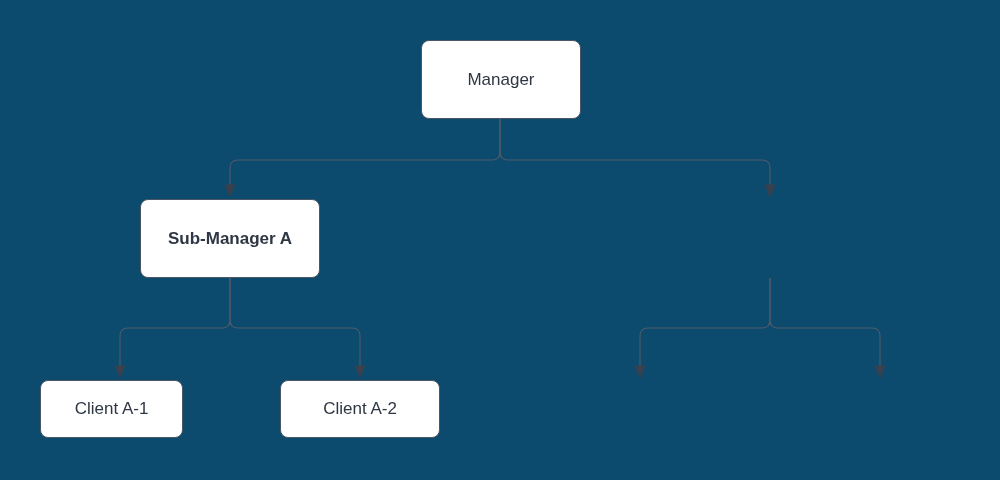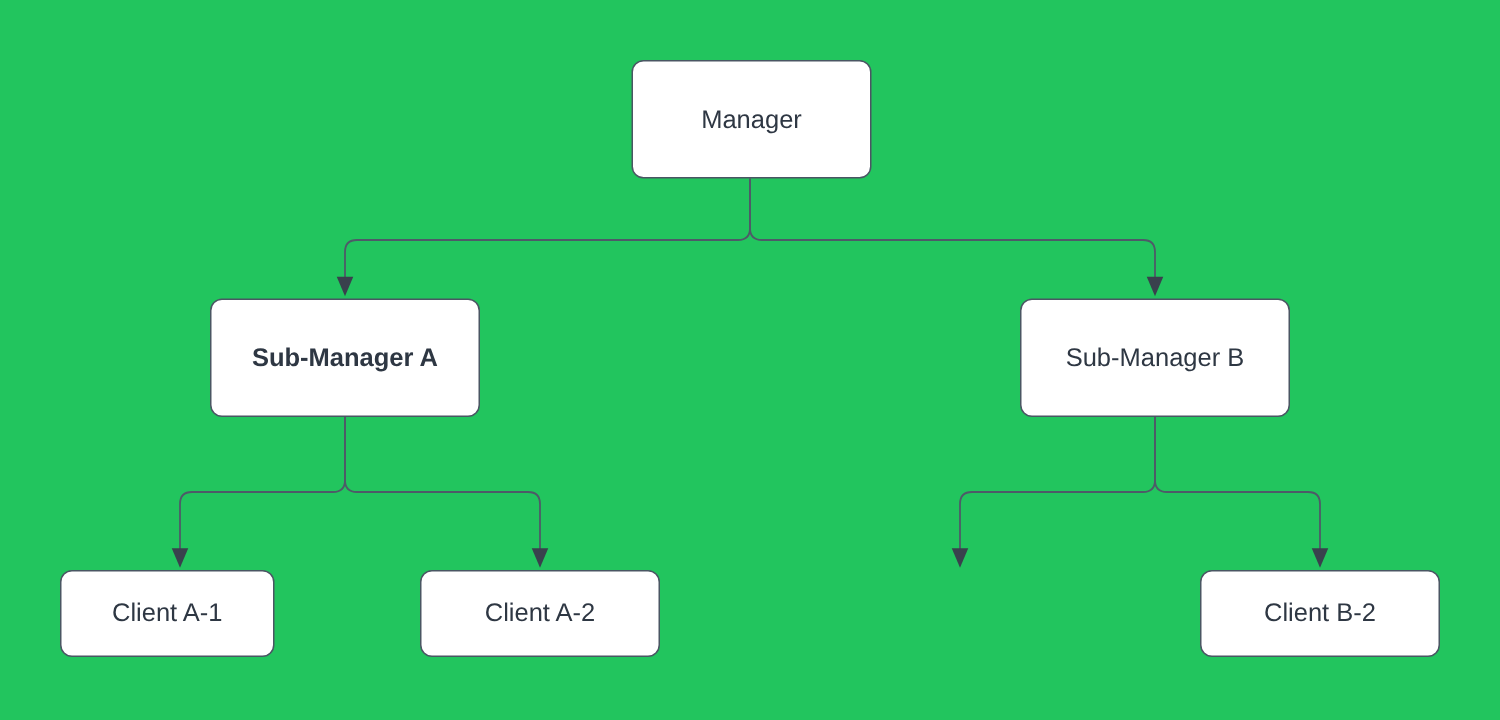--- a/index.html
+++ b/index.html
@@ -4,21 +4,21 @@
 <style>
   html, body {
     margin: 0;
     padding: 0;
     background: #ffffff;
   }
   .canvas {
     position: relative;
     width: 1000px;
     height: 480px;
-    background: #22c55e;
+    background: #0c4a6e;
     font-family: "Liberation Sans", sans-serif;
     overflow: hidden;
   }
   .connectors {
     position: absolute;
     left: 0;
     top: 0;
     width: 1000px;
     height: 480px;
   }
@@ -79,30 +79,24 @@
   </svg>
 
   <div class="node node-manager">
     <span>Manager</span>
   </div>
 
   <div class="node node-sub-a">
     <span>Sub-Manager A</span>
   </div>
 
-  <div class="node node-sub-b">
-    <span>Sub-Manager B</span>
-  </div>
 
   <div class="node node-client-a1">
     <span>Client A-1</span>
   </div>
 
   <div class="node node-client-a2">
     <span>Client A-2</span>
   </div>
 
 
-  <div class="node node-client-b2">
-    <span>Client B-2</span>
-  </div>
 
 </div>
 
 </body></html>

